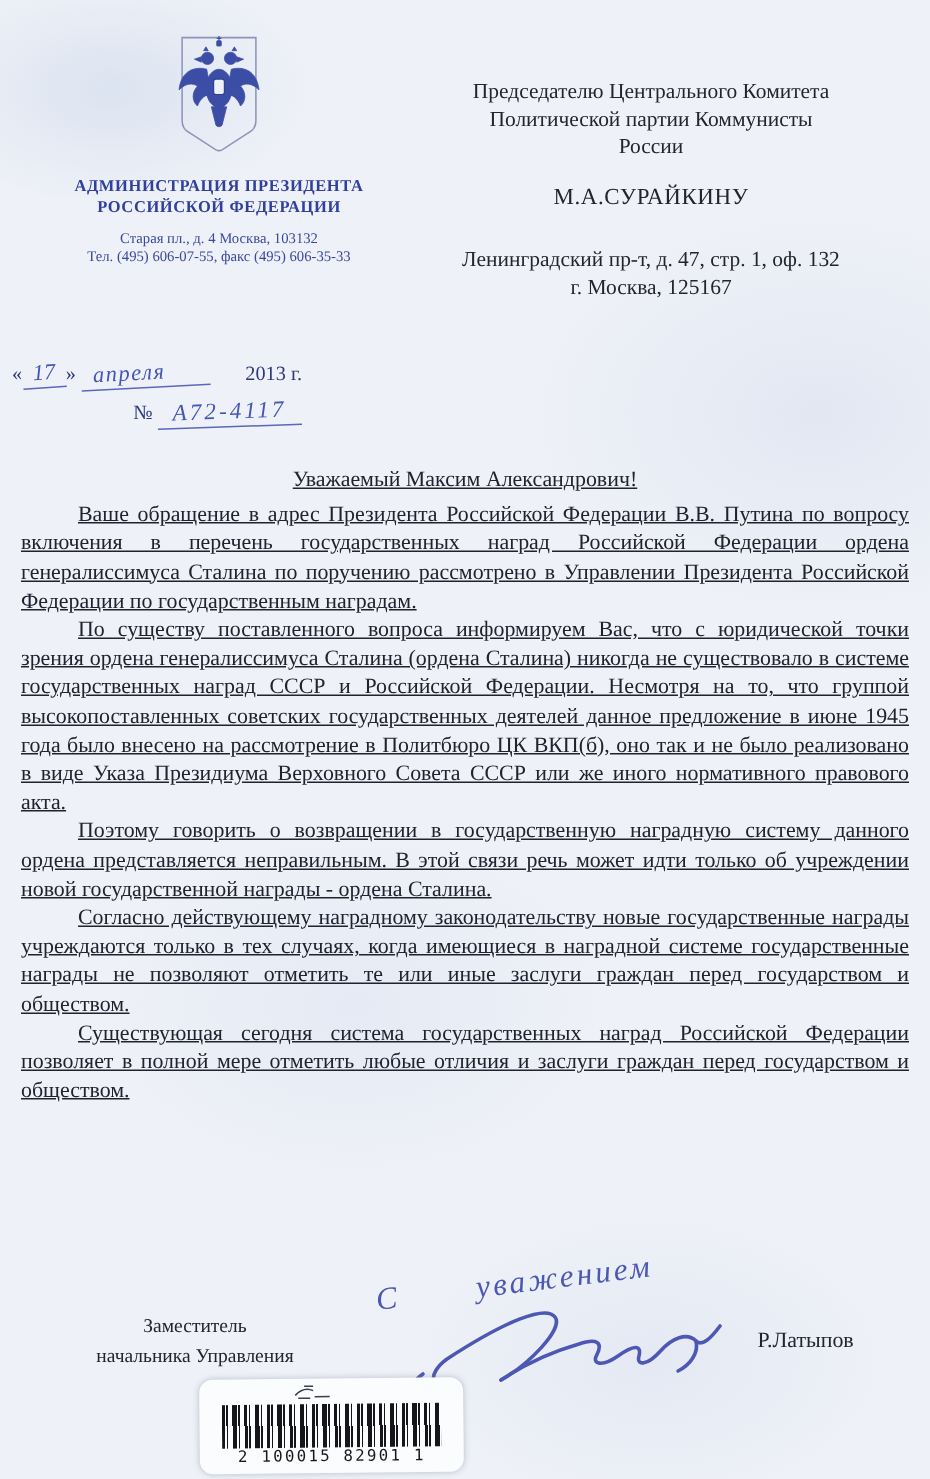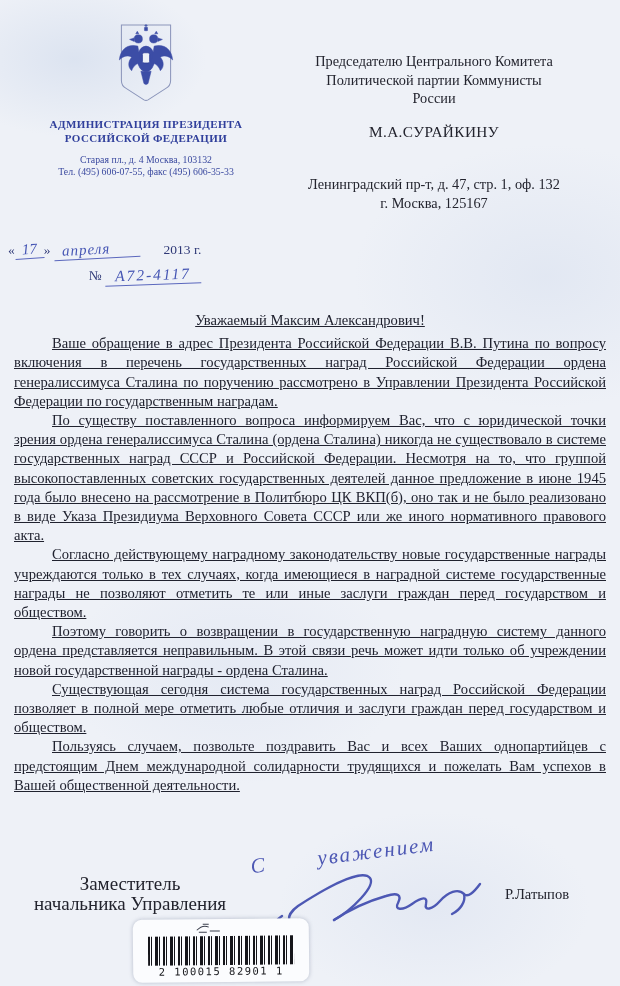--- a/index.html
+++ b/index.html
@@ -23,27 +23,27 @@
   .dateline{position:absolute;left:8px;top:241px;width:272px;font-size:13.5px;color:#2e3876;white-space:nowrap;}
   .hw{font-style:italic;color:#4656b4;display:inline-block;}
   .dateline .day{font-size:15px;transform:rotate(-4deg);border-bottom:1.2px solid #5a67bd;padding:0 7px;}
   .dateline .month{font-size:15px;transform:rotate(-3deg);border-bottom:1.2px solid #5a67bd;padding:0 30px 0 8px;letter-spacing:1px;}
   .dateline .year{margin-left:20px;color:#2e3876;}
   .numberline{position:absolute;left:30px;top:266px;width:230px;text-align:center;font-size:13.5px;color:#2e3876;}
   .numberline .num{font-size:15.5px;transform:rotate(-2deg);border-bottom:1.2px solid #5a67bd;padding:0 10px;letter-spacing:2px;}
   
   .recipient{position:absolute;left:258px;top:52px;width:352px;text-align:center;color:#23242e;font-size:14.3px;line-height:18.5px;}
   .recipient .name{margin-top:15px;font-size:15.3px;letter-spacing:.4px;}
-  .recipient .raddr{margin-top:34px;line-height:19px;}
+  .recipient .raddr{margin-top:23px;line-height:19px;}
   
   .body-text{position:absolute;left:14px;top:311px;width:592px;font-size:14.6px;line-height:19.2px;color:#20222f;text-align:justify;text-decoration:underline;}
   .body-text .salutation{text-align:center;text-indent:0;margin:0 0 4px 0;}
   .body-text p{margin:0;text-indent:38px;}
   
-  .post{position:absolute;left:28px;top:874px;width:204px;text-align:center;font-size:19px;line-height:19.5px;color:#23242e;}
+  .post{position:absolute;left:28px;top:874px;width:204px;text-align:center;font-size:13px;line-height:19.5px;color:#23242e;}
   .sig-name{position:absolute;left:505px;top:886px;font-size:14.6px;color:#23242e;}
   .closing{position:absolute;left:250px;top:843px;transform:rotate(-7deg);font-style:italic;font-size:21px;color:#4d58b4;word-spacing:44px;letter-spacing:2px;white-space:nowrap;}
   .flourish{position:absolute;left:268px;top:858px;}
   
   .sticker{position:absolute;left:133px;top:919px;width:176px;height:63px;background:#fbfcfe;border-radius:9px;
            transform:rotate(-.6deg);box-shadow:0 0 4px rgba(110,122,148,.45);}
   .sticker .bars{position:absolute;left:15px;top:17px;width:146px;height:29px;
     background:repeating-linear-gradient(90deg,
       #15151a 0 2px, transparent 2px 3px,
       #15151a 3px 4px, transparent 4px 7px,
@@ -104,24 +104,23 @@
     <div class="raddr">
       <div>Ленинградский пр-т, д. 47, стр. 1, оф. 132</div>
       <div>г. Москва, 125167</div>
     </div>
   </div>
 
   <div class="body-text">
     <p class="salutation">Уважаемый Максим Александрович!</p>
     <p>Ваше обращение в адрес Президента Российской Федерации В.В. Путина по вопросу включения в перечень государственных наград Российской Федерации ордена генералиссимуса Сталина по поручению рассмотрено в Управлении Президента Российской Федерации по государственным наградам.</p>
     <p>По существу поставленного вопроса информируем Вас, что с юридической точки зрения ордена генералиссимуса Сталина (ордена Сталина) никогда не существовало в системе государственных наград СССР и Российской Федерации. Несмотря на то, что группой высокопоставленных советских государственных деятелей данное предложение в июне 1945 года было внесено на рассмотрение в Политбюро ЦК ВКП(б), оно так и не было реализовано в виде Указа Президиума Верховного Совета СССР или же иного нормативного правового акта.</p>
+    <p>Поэтому говорить о возвращении в государственную наградную систему данного ордена представляется неправильным. В этой связи речь может идти только об учреждении новой государственной награды - ордена Сталина.</p>
     <p>Согласно действующему наградному законодательству новые государственные награды учреждаются только в тех случаях, когда имеющиеся в наградной системе государственные награды не позволяют отметить те или иные заслуги граждан перед государством и обществом.</p>
-    <p>Поэтому говорить о возвращении в государственную наградную систему данного ордена представляется неправильным. В этой связи речь может идти только об учреждении новой государственной награды - ордена Сталина.</p>
     <p>Существующая сегодня система государственных наград Российской Федерации позволяет в полной мере отметить любые отличия и заслуги граждан перед государством и обществом.</p>
-    <p>Пользуясь случаем, позвольте поздравить Вас и всех Ваших однопартийцев с предстоящим Днем международной солидарности трудящихся и пожелать Вам успехов в Вашей общественной деятельности.</p>
   </div>
 
   <div class="post">
     <div>Заместитель</div>
     <div>начальника Управления</div>
   </div>
 
   <div class="closing hw">С уважением</div>
 
   <svg class="flourish" width="235" height="85" viewBox="0 0 235 85">

